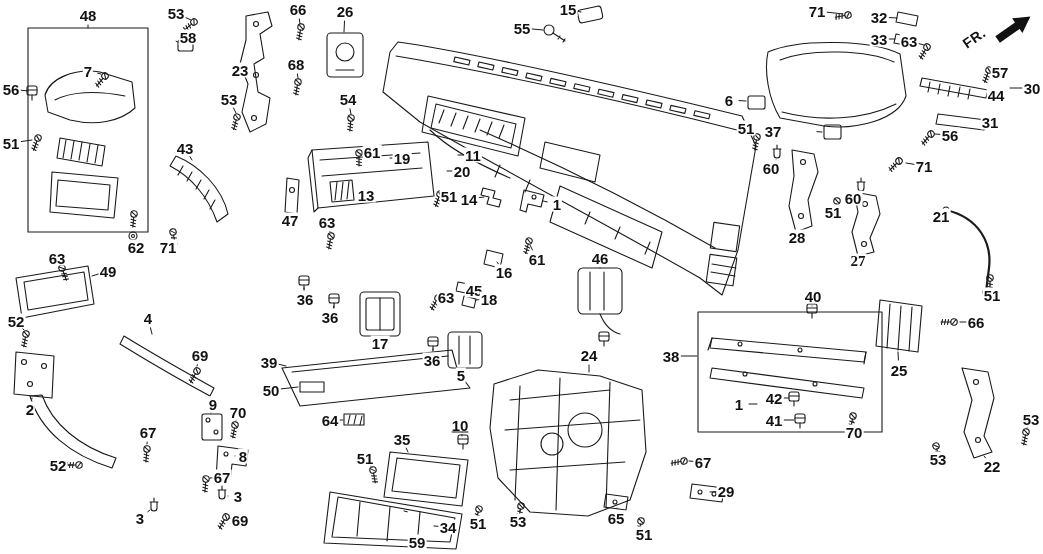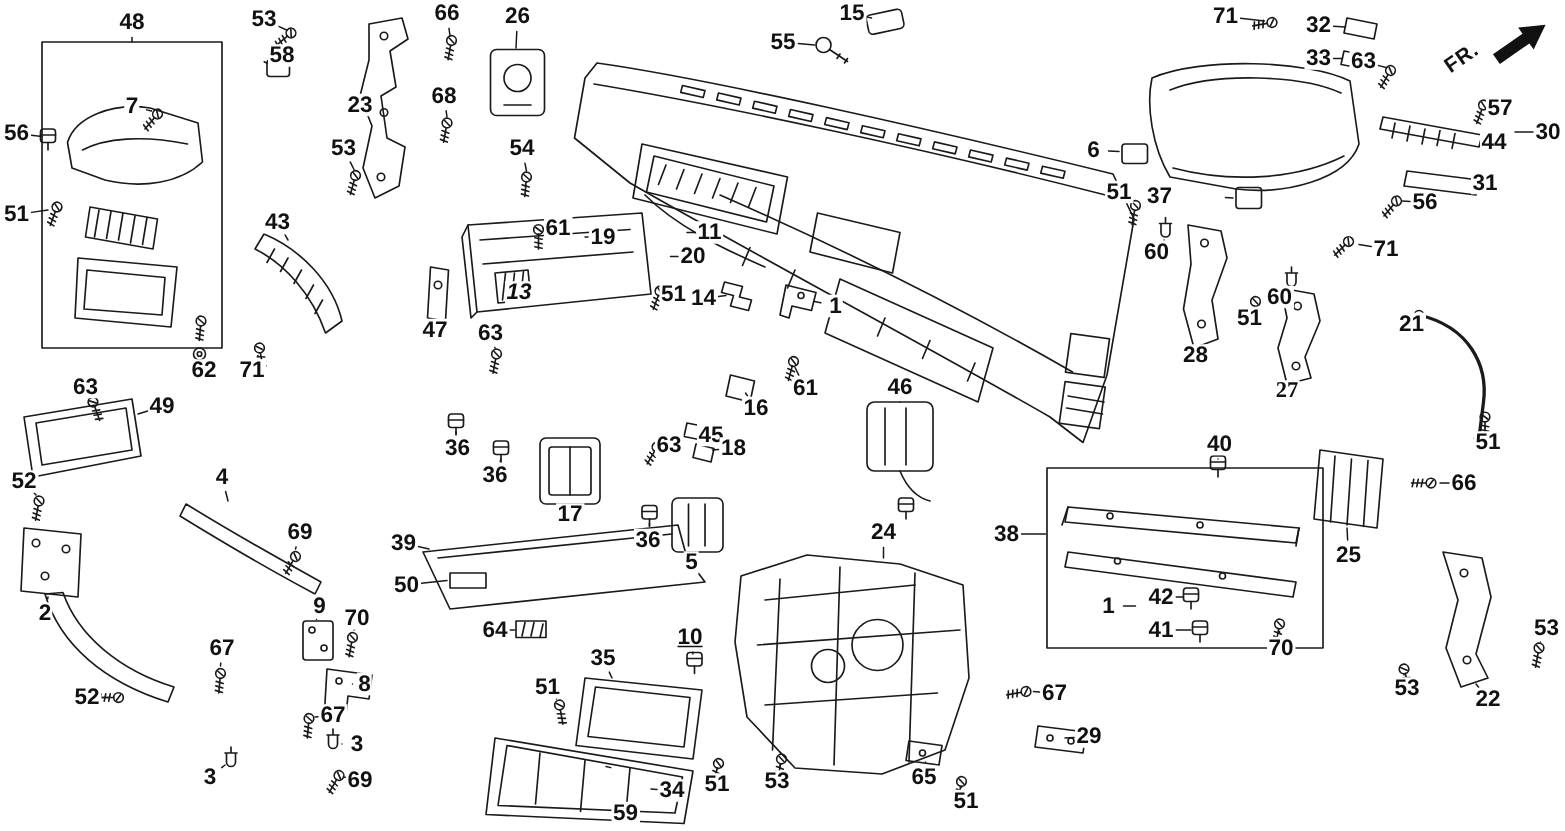--- a/index.html
+++ b/index.html
@@ -387,21 +387,21 @@
       <div class="part-label" style="left: 746px; top: 128px;">51</div>
       <div class="part-label" style="left: 773px; top: 131px;">37</div>
       <div class="part-label" style="left: 11px; top: 143px;">51</div>
       <div class="part-label" style="left: 185px; top: 148px;">43</div>
       <div class="part-label" style="left: 372px; top: 152px;">61</div>
       <div class="part-label" style="left: 402px; top: 158px;">19</div>
       <div class="part-label" style="left: 473px; top: 155px;">11</div>
       <div class="part-label" style="left: 462px; top: 171px;">20</div>
       <div class="part-label" style="left: 771px; top: 168px;">60</div>
       <div class="part-label" style="left: 924px; top: 166px;">71</div>
-      <div class="part-label" style="left: 346px; top: 195px; font-style: italic;">13</div>
+      <div class="part-label" style="left: 366px; top: 195px;">13</div>
       <div class="part-label" style="left: 449px; top: 196px;">51</div>
       <div class="part-label" style="left: 469px; top: 199px;">14</div>
       <div class="part-label" style="left: 557px; top: 204px;">1</div>
       <div class="part-label" style="left: 853px; top: 198px;">60</div>
       <div class="part-label" style="left: 833px; top: 212px;">51</div>
       <div class="part-label" style="left: 941px; top: 216px;">21</div>
       <div class="part-label" style="left: 136px; top: 247px;">62</div>
       <div class="part-label" style="left: 168px; top: 247px;">71</div>
       <div class="part-label" style="left: 290px; top: 220px;">47</div>
       <div class="part-label" style="left: 327px; top: 222px;">63</div>

